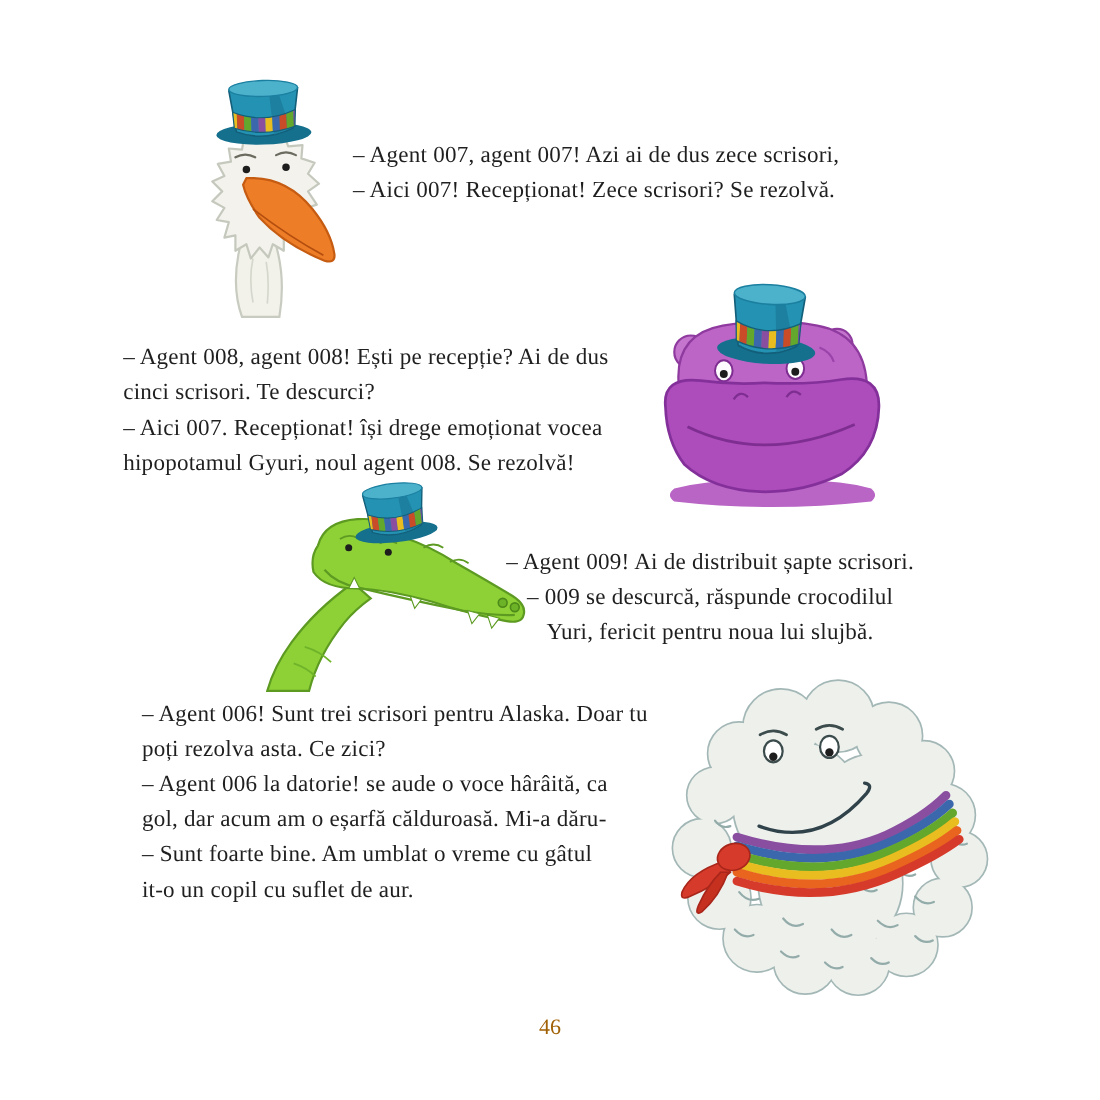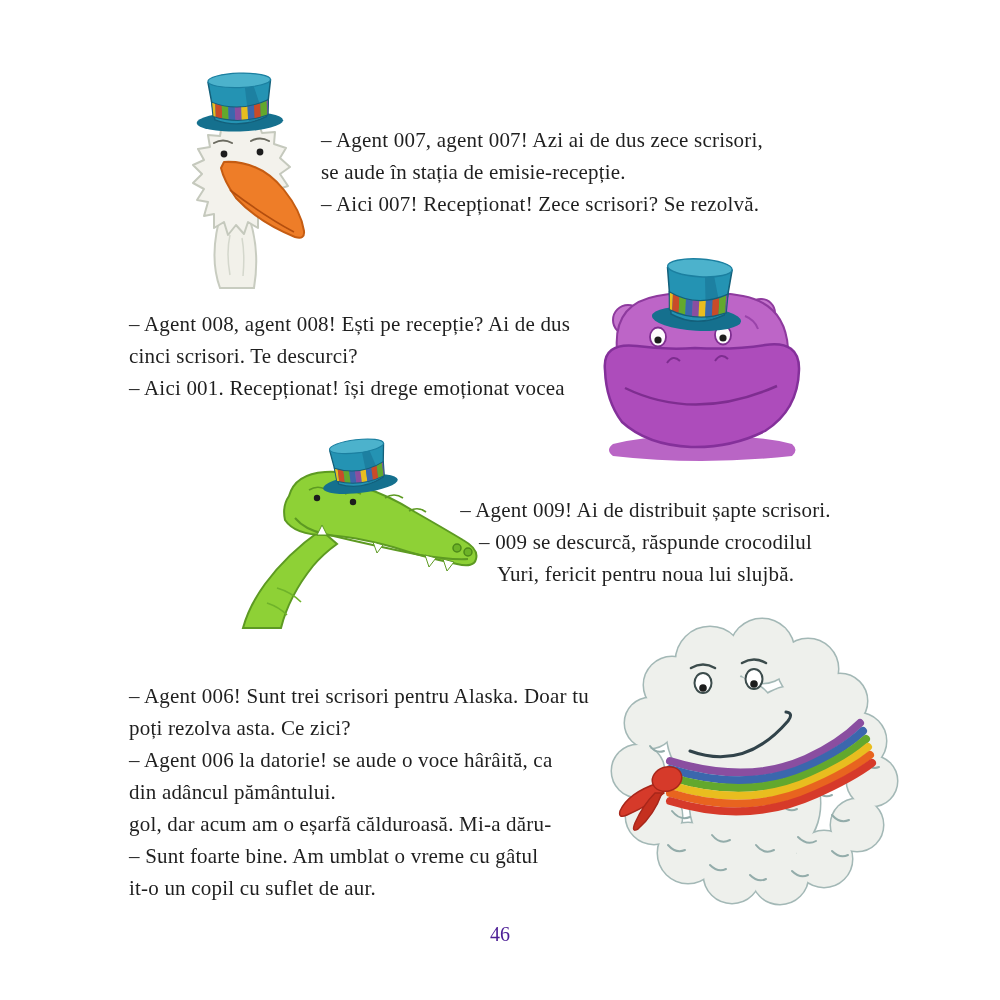--- a/index.html
+++ b/index.html
@@ -4,21 +4,21 @@
 <style>
   html,body{margin:0;padding:0;}
   body{width:1000px;height:1000px;background:#ffffff;position:relative;overflow:hidden;
        font-family:"Liberation Serif","DejaVu Serif",serif;}
   .page{position:absolute;inset:0;padding-left:12px;}
   .tblock{position:absolute;font-size:21px;line-height:32px;color:#1f1f1f;letter-spacing:.2px;white-space:nowrap;}
   .tblock.centered{text-align:center;white-space:normal;font-family:Liberation Serif, serif;}
   .tblock.centered .line{white-space:nowrap;}
   .illo{position:absolute;}
   .pagenum{position:absolute;top:923px;left:0;width:100%;text-align:center;
-           font-size:20px;color:#4c1d95;}
+           font-size:20px;color:#a16207;}
 </style>
 </head>
 <body>
 
 <div class="page">
 
   <svg width="0" height="0" style="position:absolute" aria-hidden="true">
     <defs>
       <clipPath id="bandclip">
           <path d="M20,35 Q50,49 82,34 L81,52 Q50,63 21,52 Z"></path>
@@ -72,28 +72,28 @@
     <path d="M34,73 Q43,68 52,73 M71,71 Q80,66 89,71" fill="none" stroke="#6b6b60" stroke-width="2" stroke-linecap="round"></path>
     <circle cx="44" cy="84" r="3.4" fill="#1d1d1d"></circle>
     <circle cx="80" cy="82" r="3.4" fill="#1d1d1d"></circle>
     <path d="M44,92 Q80,90 104,120 Q121,141 124,161 Q125,170 115,167 Q78,152 56,128 Q44,111 41,98 Z" fill="#ee7d28" stroke="#c55c12" stroke-width="2" stroke-linejoin="round"></path>
     <path d="M50,120 Q84,146 114,162" fill="none" stroke="#b34e0e" stroke-width="1.6"></path>
     <use href="#tophat" transform="translate(12,3) scale(0.92,0.85) rotate(-2)"></use>
   </svg>
 
   <div class="tblock" style="left:321px;top:124px">
     <div class="line">– Agent 007, agent 007! Azi ai de dus zece scrisori,</div>
-    <div class="line">se aude în stația de emisie-recepție.</div>
     <div class="line">– Aici 007! Recepționat! Zece scrisori? Se rezolvă.</div>
   </div>
 
-  <div class="tblock" style="left:129px;top:308px">
+  <div class="tblock" style="left:112px;top:308px">
     <div class="line">– Agent 008, agent 008! Ești pe recepție? Ai de dus</div>
     <div class="line">cinci scrisori. Te descurci?</div>
-    <div class="line">– Aici 001. Recepționat! își drege emoționat vocea</div>
+    <div class="line">– Aici 007. Recepționat! își drege emoționat vocea</div>
+    <div class="line">hipopotamul Gyuri, noul agent 008. Se rezolvă!</div>
   </div>
 
   <svg class="illo" style="left:595px;top:250px" width="215" height="215" viewBox="0 0 215 215">
     <circle cx="33" cy="70" r="15" fill="#c575cd" stroke="#8e3a9e" stroke-width="2"></circle>
     <circle cx="33" cy="71" r="7" fill="#93399f"></circle>
     <circle cx="166" cy="63" r="14" fill="#c575cd" stroke="#8e3a9e" stroke-width="2"></circle>
     <circle cx="166" cy="64" r="6.5" fill="#93399f"></circle>
     <path d="M22,100 Q18,54 62,46 Q105,38 148,46 Q190,54 193,98 Q195,114 186,124 L32,126 Q23,112 22,100 Z" fill="#bd65c7" stroke="#8e3a9e" stroke-width="2"></path>
     <ellipse cx="63" cy="87" rx="8" ry="9.5" fill="#fdfbfd" stroke="#7e2d90" stroke-width="1.8"></ellipse>
     <circle cx="63" cy="90" r="3.6" fill="#1d1d1d"></circle>
@@ -124,25 +124,24 @@
     <path d="M84,52 q8,-5 16,-1 M120,56 q8,-4 16,0" stroke="#5d9a22" stroke-width="1.6" fill="none"></path>
     <use href="#tophat" transform="translate(90,5) scale(0.8,0.78) rotate(-7)"></use>
   </svg>
 
   <div class="tblock centered" style="left:418px;top:494px;width:455px">
     <div class="line">– Agent 009! Ai de distribuit șapte scrisori.</div>
     <div class="line">– 009 se descurcă, răspunde crocodilul</div>
     <div class="line">Yuri, fericit pentru noua lui slujbă.</div>
   </div>
 
-  <div class="tblock" style="left:129px;top:680px">
+  <div class="tblock" style="left:129px;top:632px">
     <div class="line">– Agent 006! Sunt trei scrisori pentru Alaska. Doar tu</div>
     <div class="line">poți rezolva asta. Ce zici?</div>
     <div class="line">– Agent 006 la datorie! se aude o voce hârâită, ca</div>
-    <div class="line">din adâncul pământului.</div>
     <div class="line">gol, dar acum am o eșarfă călduroasă. Mi-a dăru-</div>
     <div class="line">– Sunt foarte bine. Am umblat o vreme cu gâtul</div>
     <div class="line">it-o un copil cu suflet de aur.</div>
   </div>
 
   <svg class="illo" style="left:610px;top:613px" width="290" height="295" viewBox="0 0 290 295">
     <use href="#cloudmass" stroke="#a3b8b6" stroke-width="3"></use>
     <use href="#cloudmass"></use>
     <g fill="none" stroke="#93acaa" stroke-width="2" stroke-linecap="round">
       <path d="M62,198 q8,10 18,6"></path>

